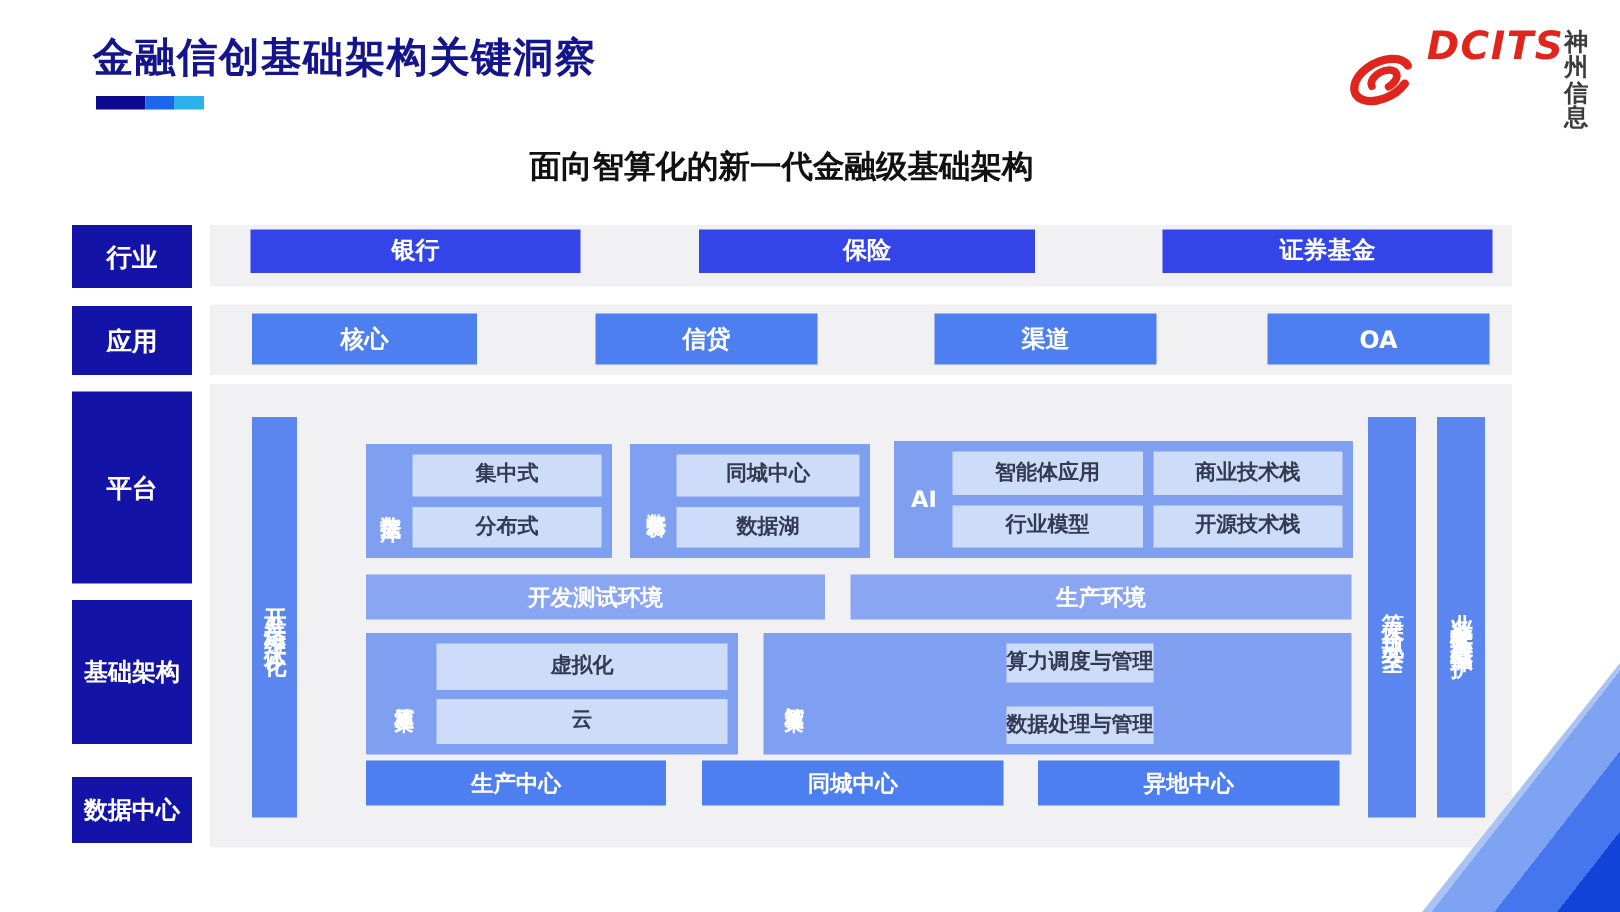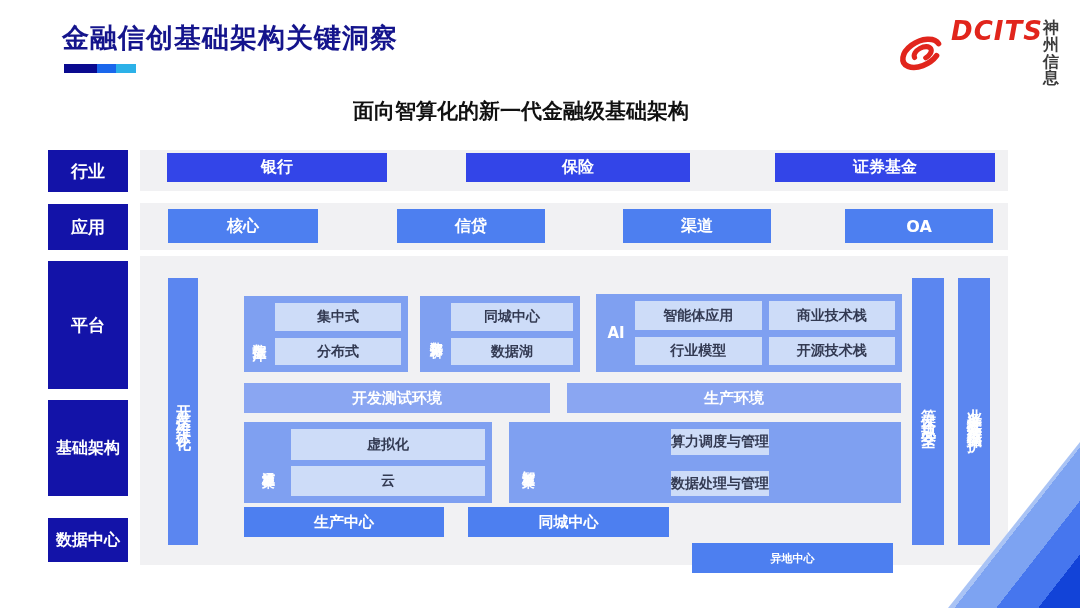--- a/index.html
+++ b/index.html
@@ -164,18 +164,18 @@
     <div class="group" style="left:369px;top:166px;width:392px;height:81px;">
       <div class="vlabel" style="width:24px;">智算框架</div>
       <div class="gcol" style="gap:16px;align-items:center;">
         <div class="lightbox">算力调度与管理</div>
         <div class="lightbox">数据处理与管理</div>
       </div>
     </div>
 
     <div class="btn btn-mid" style="left:104px;top:251px;width:200px;height:30px;font-size:15px;">生产中心</div>
     <div class="btn btn-mid" style="left:328px;top:251px;width:201px;height:30px;font-size:15px;">同城中心</div>
-    <div class="btn btn-mid" style="left:552px;top:251px;width:201px;height:30px;font-size:11px;margin-top:36px;">异地中心</div>
+    <div class="btn btn-mid" style="left:552px;top:251px;width:201px;height:30px;font-size:15px;">异地中心</div>
   </div>
 
   <div class="corner"></div>
 
 </div>
 
 </body></html>

